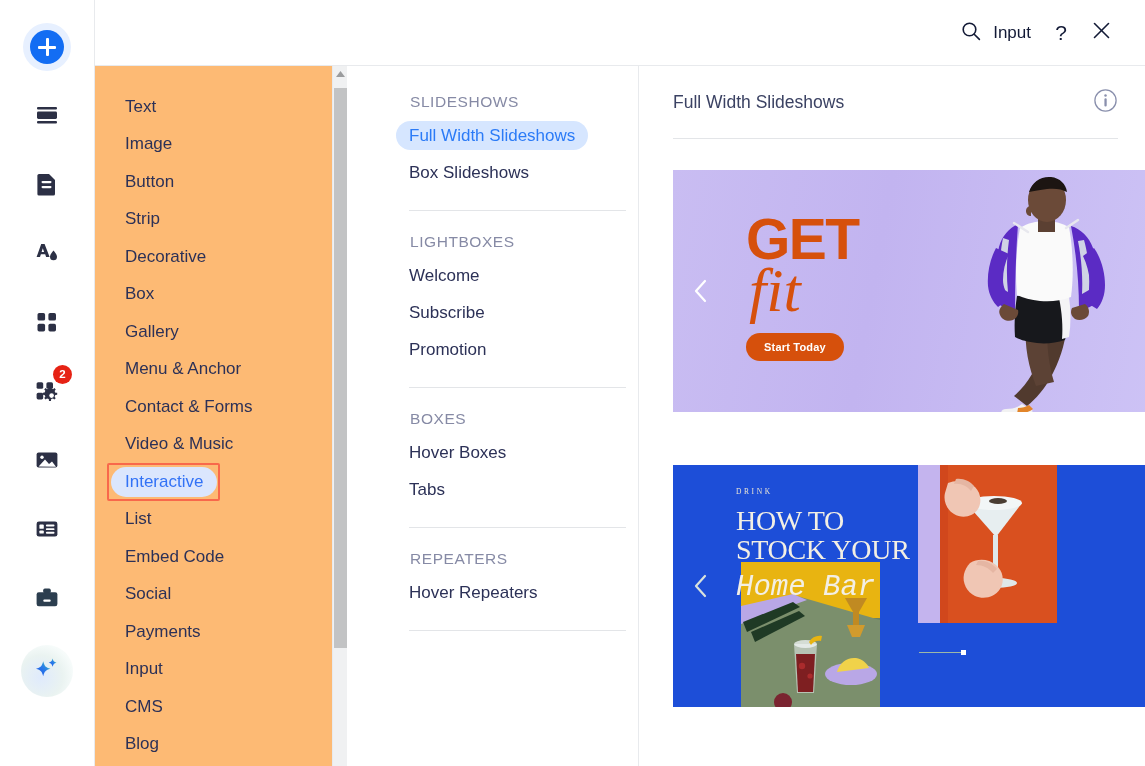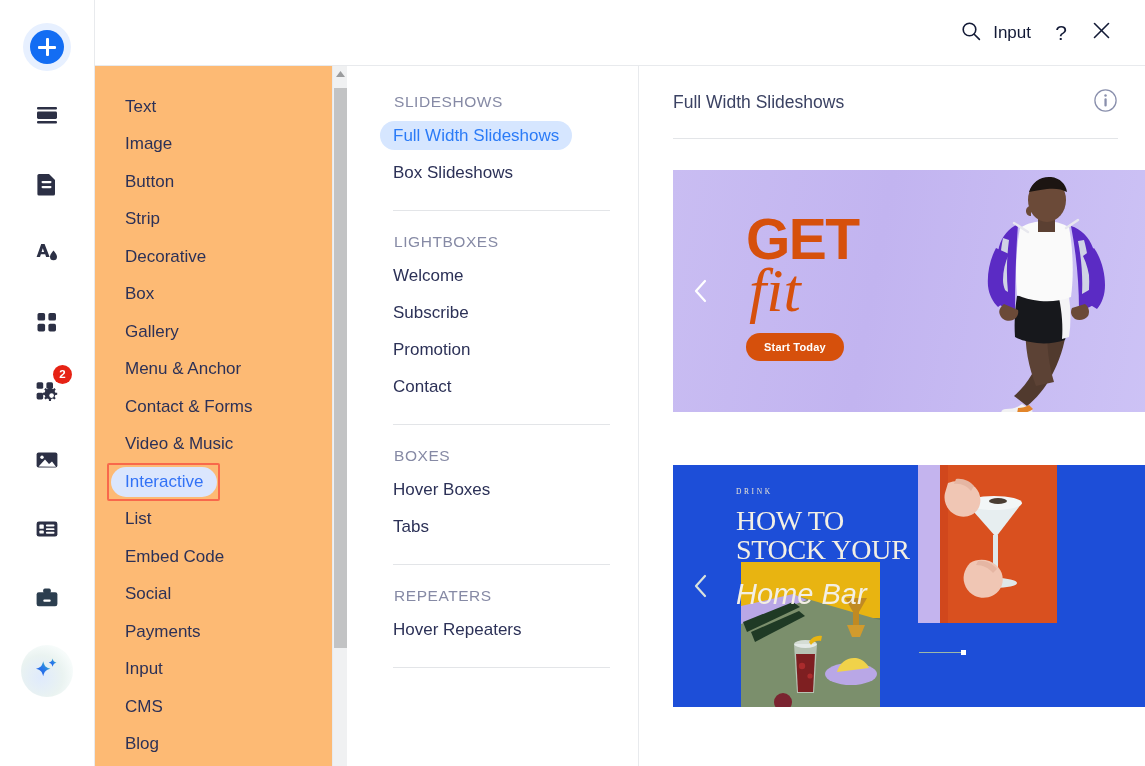--- a/index.html
+++ b/index.html
@@ -152,21 +152,21 @@
     left: 1px; width: 13px;
     top: 22px; height: 560px;
     background: #c2c3c4;
   }
 
   
   .sub-col {
     width: 292px; flex: 0 0 292px;
     background: #ffffff;
     border-right: 1px solid #e8eaed;
-    padding: 27px 0 0 46px;
+    padding: 27px 0 0 62px;
     overflow: hidden;
   }
   .sub-group { margin-bottom: 7px; }
   .sub-head {
     font-size: 15.5px;
     letter-spacing: 0.55px;
     color: #868aa5;
     margin-bottom: 6px;
     padding-left: 1px;
   }
@@ -290,26 +290,26 @@
     margin-bottom: 11px;
   }
   .bar-h1 {
     font-family: "Liberation Serif", serif;
     font-size: 28px;
     color: #f3efe4;
     line-height: 1.02;
     letter-spacing: -0.3px;
   }
   .bar-h2 {
-    font-family: Liberation Sans, sans-serif;
+    font-family: Liberation Mono, monospace;
     font-style: italic;
     font-size: 29px;
     color: #f3efe4;
     line-height: 1.05;
-    margin-top: 15px;
+    margin-top: 9px;
   }
   .bar-photo-left {
     position: absolute;
     left: 68px; top: 97px;
     width: 139px; height: 145px;
     overflow: hidden;
     z-index: 3;
   }
   .bar-photo-right {
     position: absolute;
@@ -558,23 +558,20 @@
             <div class="sub-head">LIGHTBOXES</div>
             <div class="sub-item">
               <span class="sub-pill">Welcome</span>
             </div>
             <div class="sub-item">
               <span class="sub-pill">Subscribe</span>
             </div>
             <div class="sub-item">
               <span class="sub-pill">Promotion</span>
             </div>
-            <div class="sub-item">
-              <span class="sub-pill">Contact</span>
-            </div>
           </div>
           <div class="sub-sep"></div>
           <div class="sub-group">
             <div class="sub-head">BOXES</div>
             <div class="sub-item">
               <span class="sub-pill">Hover Boxes</span>
             </div>
             <div class="sub-item">
               <span class="sub-pill">Tabs</span>
             </div>

